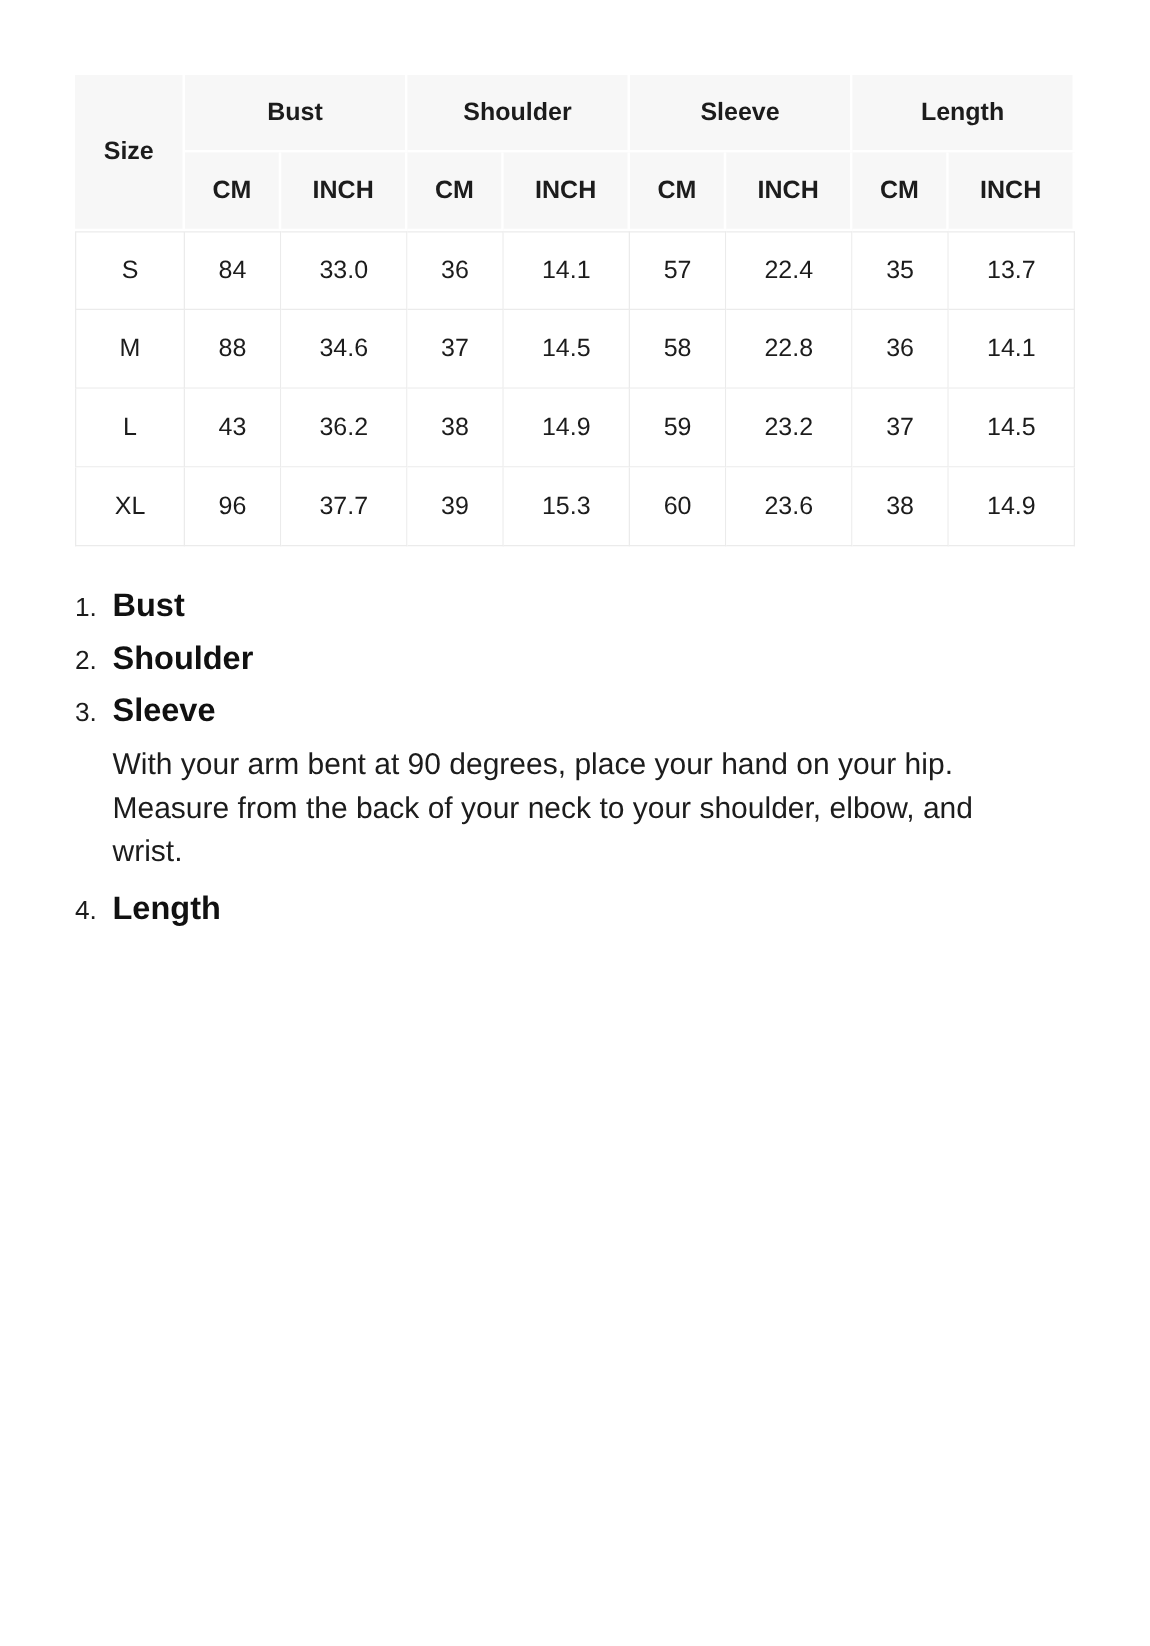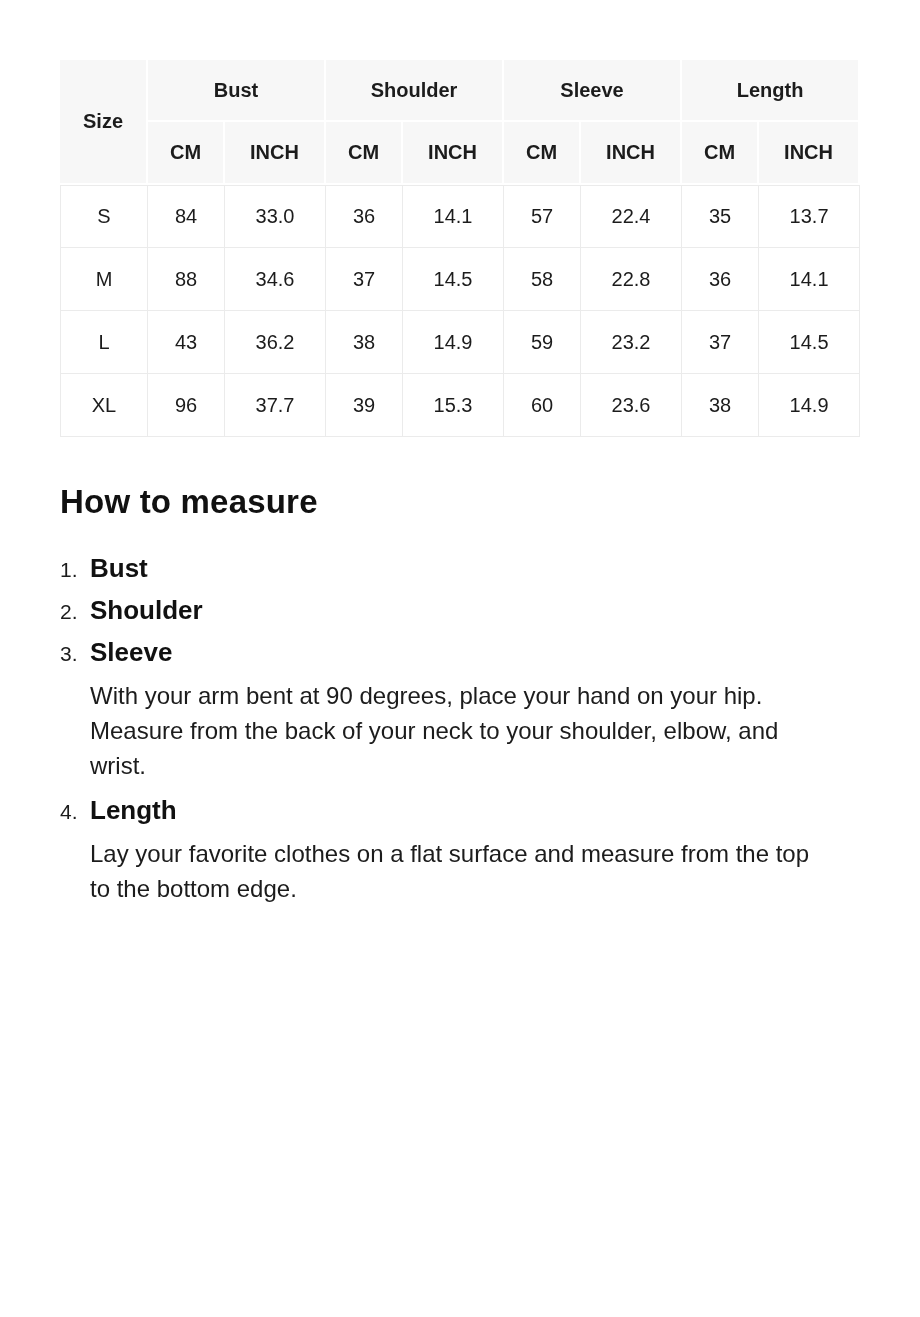--- a/index.html
+++ b/index.html
@@ -168,21 +168,20 @@
         <td>39</td>
         <td>15.3</td>
         <td>60</td>
         <td>23.6</td>
         <td>38</td>
         <td>14.9</td>
       </tr>
     </tbody>
   </table>
 
-  <h2 class="measure-heading">How to measure</h2>
 
 
   <div class="steps">
 
     <div class="step">
       <div class="step-head">
         <span class="step-number">1.</span>
         <span class="step-title">Bust</span>
       </div>
     </div>
@@ -200,17 +199,16 @@
         <span class="step-title">Sleeve</span>
       </div>
       <p class="step-desc">With your arm bent at 90 degrees, place your hand on your hip. Measure from the back of your neck to your shoulder, elbow, and wrist.</p>
     </div>
 
     <div class="step">
       <div class="step-head">
         <span class="step-number">4.</span>
         <span class="step-title">Length</span>
       </div>
-      <p class="step-desc">Lay your favorite clothes on a flat surface and measure from the top to the bottom edge.</p>
     </div>
 
   </div>
 </div>
 
 </body></html>

